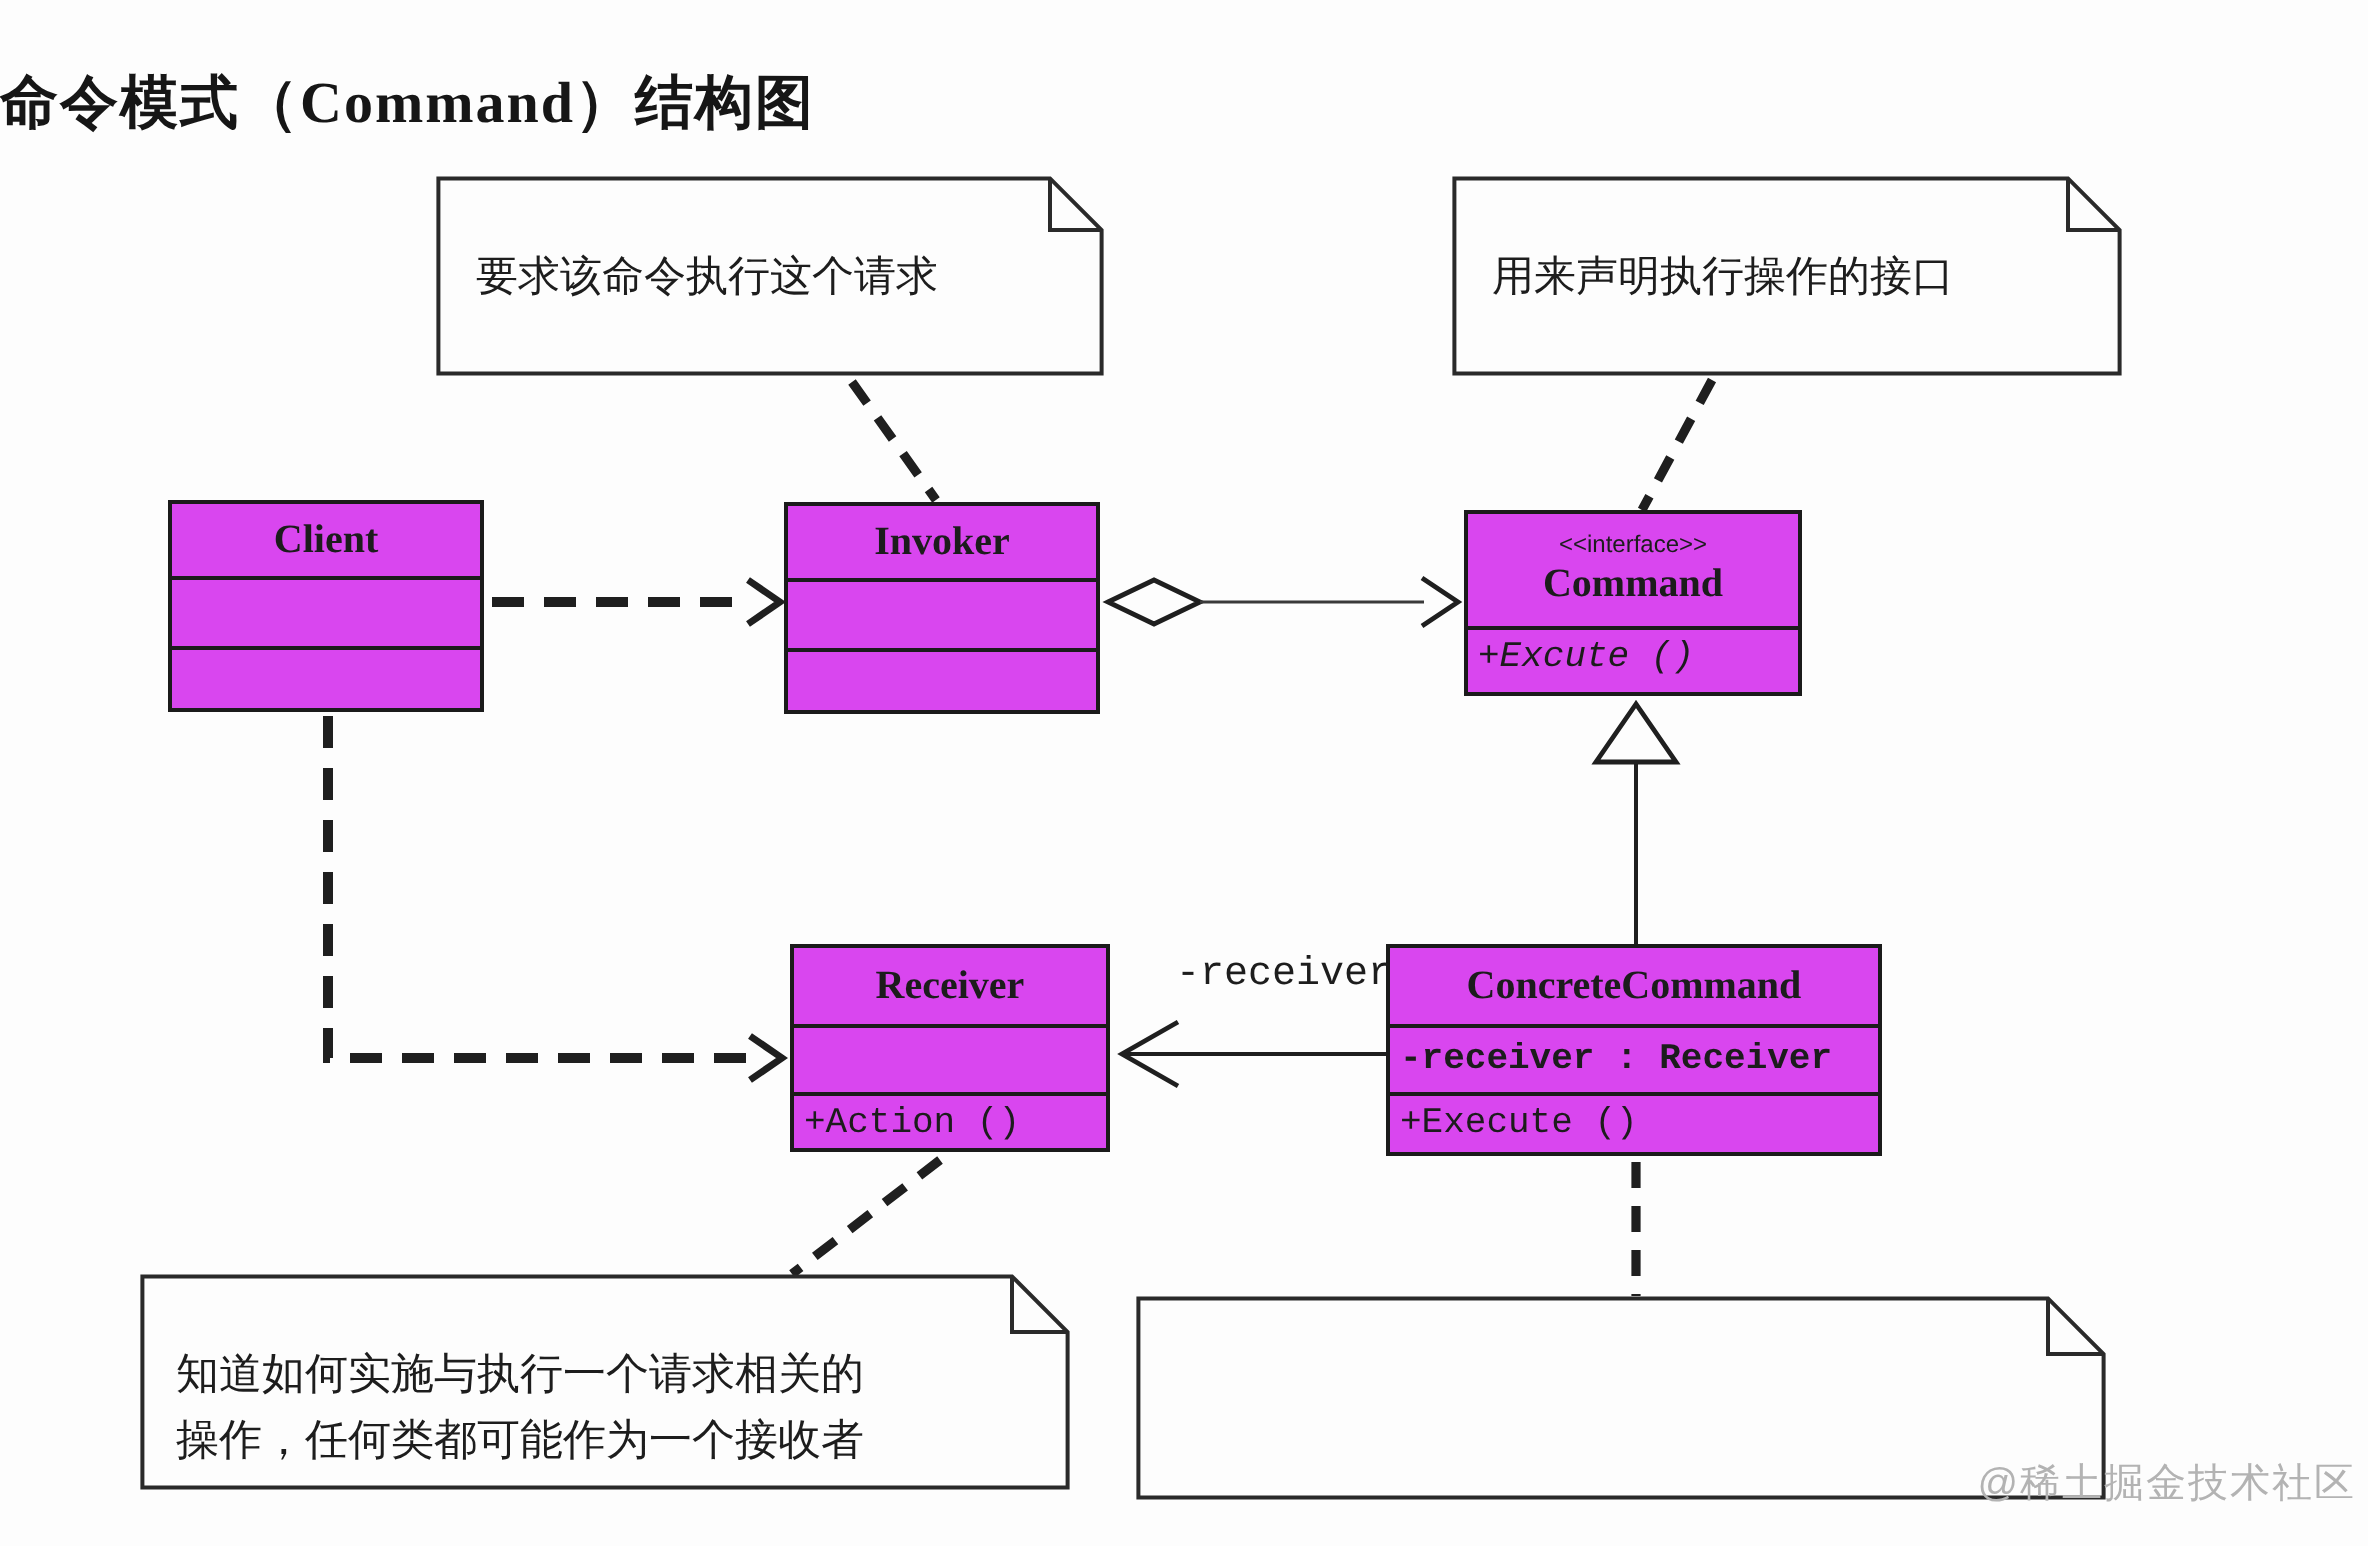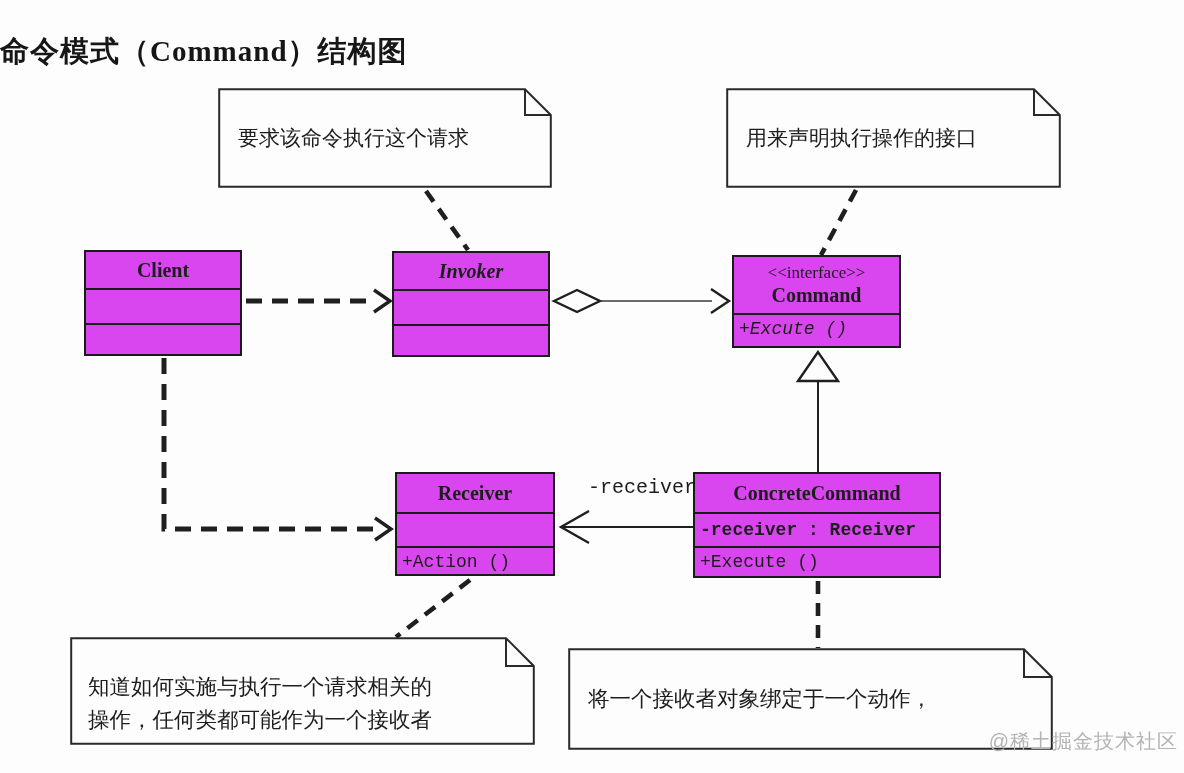--- a/index.html
+++ b/index.html
@@ -21,28 +21,28 @@
   .head-mid{stroke:#1f1f1f;stroke-width:2.4;fill:none;}
   .diamond,.triangle{fill:#fdfdfd;stroke:#1f1f1f;stroke-width:2.4;}
 
   .uml{position:absolute;background:#d946ef;border:2.4px solid #1b1b1b;display:flex;flex-direction:column;box-sizing:border-box;}
   .uml .row{border-top:2.4px solid #1b1b1b;box-sizing:border-box;}
   .uml .row:first-child,.uml .hdr{border-top:none;}
   .uml .cap{display:flex;align-items:center;justify-content:center;font-weight:bold;font-size:20px;}
   .uml .member{font-family:"Liberation Mono","DejaVu Sans Mono",monospace;font-size:18px;padding:4px 0 0 5px;white-space:nowrap;}
   .italic{font-style:italic;}
   .hdr{display:flex;flex-direction:column;align-items:center;justify-content:center;line-height:1.25;}
-  .stereo{font-size:17px;font-family:Liberation Serif, serif;}
+  .stereo{font-size:12px;font-family:Liberation Sans, sans-serif;}
   .cname{font-size:20px;font-weight:bold;}
 
   .box-client{left:84px;top:250px;width:158px;height:106px;}
   .box-client .cap{height:36px;}
   .box-client .mid{height:35px;}
   .box-client .last{flex:1;}
-  .box-invoker{left:392px;top:251px;width:158px;height:106px;font-style:italic;}
+  .box-invoker{left:392px;top:251px;width:158px;height:106px;}
   .box-invoker .cap{height:36px;}
   .box-invoker .mid{height:35px;}
   .box-invoker .last{flex:1;}
   .box-command{left:732px;top:255px;width:169px;height:93px;}
   .box-command .hdr{height:56px;}
   .box-command .member{flex:1;}
   .box-receiver{left:395px;top:472px;width:160px;height:104px;}
   .box-receiver .cap{height:38px;}
   .box-receiver .mid{height:34px;}
   .box-receiver .last{flex:1;}
@@ -175,21 +175,20 @@
       <div>操作，任何类都可能作为一个接收者</div>
     </div>
   </div>
 
   <div class="note note-br">
     <svg width="485" height="102" viewBox="0 0 485 102">
       <path class="np" d="M1.2,1.2 L456,1.2 L483.8,29 L483.8,100.8 L1.2,100.8 Z"></path>
       <path class="nf" d="M456,1.2 L456,29 L483.8,29"></path>
     </svg>
     <div class="ntext multi">
-      <div>将一个接收者对象绑定于一个动作，</div>
     </div>
   </div>
 
   <div class="role-label">-receiver</div>
 
   <div class="watermark">@稀土掘金技术社区</div>
 
 </div>
 
 </body></html>

